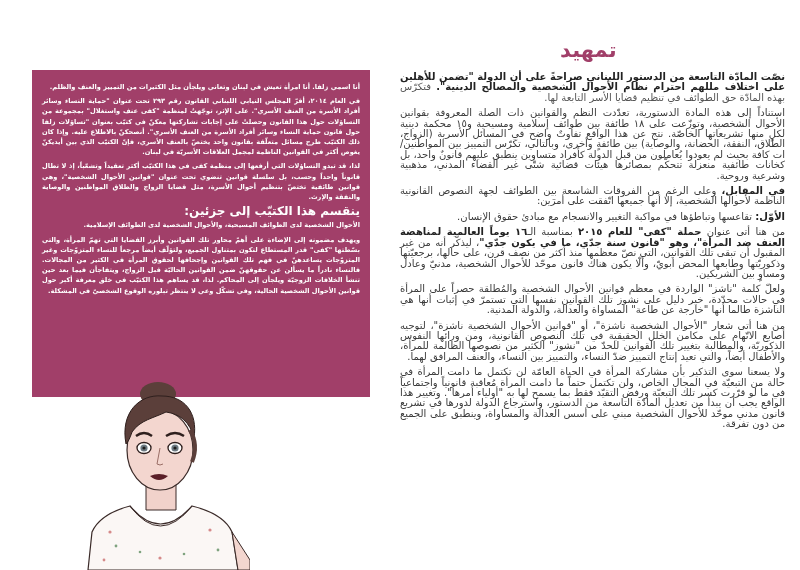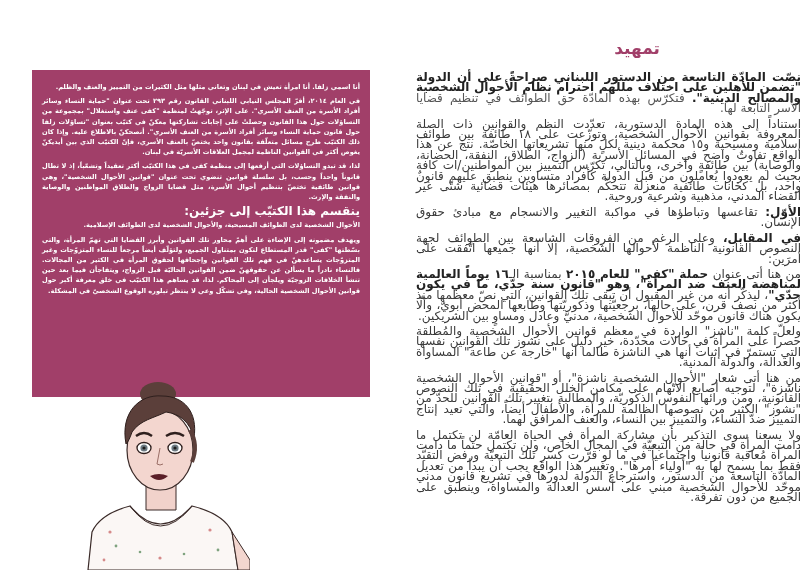--- a/index.html
+++ b/index.html
@@ -1,19 +1,19 @@
 <!DOCTYPE html>
 <html><head>
 <meta charset="utf-8">
 <style>
   html,body{margin:0;padding:0;background:#ffffff;}
   body{width:800px;height:570px;position:relative;overflow:hidden;font-family:"DejaVu Sans",sans-serif;color:#2b2b2b;}
   .page{position:absolute;inset:0;}
-  .title{position:absolute;top:38px;left:560px;width:100px;text-align:right;font-size:17px;font-weight:bold;color:var(--accent);direction:rtl;}
-  .right-col{position:absolute;top:72px;left:416px;width:385px;direction:rtl;text-align:justify;font-size:12px;line-height:10.4px;color:#3a3a3a;}
+  .title{position:absolute;top:38px;left:560px;width:100px;text-align:left;font-size:21px;font-weight:bold;color:var(--accent);direction:rtl;}
+  .right-col{position:absolute;top:72px;left:400px;width:385px;direction:rtl;text-align:justify;font-size:10px;line-height:10.4px;color:#3a3a3a;}
   .right-col p{margin:0 0 5px 0;}
   .right-col .intro{font-weight:bold;color:#222;}
   .right-col .muted{font-weight:normal;color:#555;}
   .right-col b{color:#222;}
   .box{position:absolute;top:70px;left:32px;width:338px;height:327px;background:var(--box);box-sizing:border-box;padding:12px 10px 8px 10px;direction:rtl;text-align:justify;color:#ffffff;font-size:6.6px;line-height:10.2px;}
   .box p{margin:0 0 4px 0;}
   .box .greet{font-weight:bold;margin-bottom:10px;}
   .box .bold{font-weight:bold;}
   .illus{position:absolute;left:80px;top:382px;width:170px;height:188px;}
 </style>
@@ -23,35 +23,35 @@
 <div class="page" style="--accent:#a13f69;--box:#a13f69;">
 
   <div class="title">تمهيد</div>
 
   <div class="right-col">
     <p>
       <span class="intro">نصّت المادّة التاسعة من الدستور اللبناني صراحةً على أن الدولة "تضمن للأهلين على اختلاف مللهم احترام نظام الأحوال الشخصية والمصالح الدينية".</span><span class="muted"> فتكرّس بهذه المادّة حق الطوائف في تنظيم قضايا الأسر التابعة لها.</span>
     </p>
     <p>استناداً إلى هذه المادة الدستورية، تعدّدت النظم والقوانين ذات الصلة المعروفة بقوانين الأحوال الشخصية، وتوزّعت على ١٨ طائفة بين طوائف إسلامية ومسيحية و١٥ محكمة دينية لكلٍ منها تشريعاتها الخاصّة. نتج عن هذا الواقع تفاوتٌ واضح في المسائل الأسرية (الزواج، الطلاق، النفقة، الحضانة، والوصاية) بين طائفةٍ وأخرى، وبالتالي، تكرّس التمييز بين المواطنين/ات كافة بحيث لم يعودوا يُعاملون من قبل الدولة كأفراد متساوين ينطبق عليهم قانونٌ واحد، بل كخانات طائفية منعزلة تتحكّم بمصائرها هيئات قضائية شتّى غير القضاء المدني، مذهبية وشرعية وروحية.</p>
     <p>
-      <b>الأوّل:</b><span> تقاعسها وتباطؤها في مواكبة التغيير والانسجام مع مبادئ حقوق الإنسان.</span>
+      <b>في المقابل،</b><span> وعلى الرغم من الفروقات الشاسعة بين الطوائف لجهة النصوص القانونية الناظمة لأحوالها الشخصية، إلا أنها جميعها اتّفقت على أمرَين:</span>
     </p>
     <p>
-      <b>في المقابل،</b><span> وعلى الرغم من الفروقات الشاسعة بين الطوائف لجهة النصوص القانونية الناظمة لأحوالها الشخصية، إلا أنها جميعها اتّفقت على أمرَين:</span>
+      <b>الأوّل:</b><span> تقاعسها وتباطؤها في مواكبة التغيير والانسجام مع مبادئ حقوق الإنسان.</span>
     </p>
     <p>
       <span>من هنا أتى عنوان </span><b>حملة "كفى" للعام ٢٠١٥</b><span> بمناسبة الـ</span><b>١٦ يوماً العالمية لمناهضة العنف ضد المرأة"، وهو "قانون سنة جدّي، ما في يكون جدّي"</b><span>، ليذكّر أنه من غير المقبول أن تبقى تلك القوانين، التي نصّ معظمها منذ أكثر من نصف قرن، على حالها، برجعيّتها وذكوريّتها وطابعها المحض أبويّ، وألّا يكون هناك قانون موحّد للأحوال الشخصية، مدنيّ وعادل ومساوٍ بين الشريكين.</span>
     </p>
     <p>ولعلّ كلمة "ناشز" الواردة في معظم قوانين الأحوال الشخصية والمُطلقة حصراً على المرأة في حالات محدّدة، خير دليل على نشوز تلك القوانين نفسها التي تستمرّ في إثبات أنها هي الناشزة طالما أنها "خارجة عن طاعة" المساواة والعدالة، والدولة المدنية.</p>
     <p>من هنا أتى شعار "الأحوال الشخصية ناشزة"، أو "قوانين الأحوال الشخصية ناشزة"، لتوجيه أصابع الاتّهام على مكامن الخلل الحقيقية في تلك النصوص القانونية، ومن ورائها النفوس الذكوريّة، والمطالبة بتغيير تلك القوانين للحدّ من "نشوز" الكثير من نصوصها الظالمة للمرأة، والأطفال أيضاً، والتي تعيد إنتاج التمييز ضدّ النساء، والتمييز بين النساء، والعنف المرافق لهما.</p>
     <p>ولا يسعنا سوى التذكير بأن مشاركة المرأة في الحياة العامّة لن تكتمل ما دامت المرأة في حالة من التبعيّة في المجال الخاص، ولن تكتمل حتماً ما دامت المرأة مُعاقبة قانونياً واجتماعياً في ما لو قرّرت كسر تلك التبعيّة ورفض التقيّد فقط بما يسمح لها به "أولياء أمرها". وتغيير هذا الواقع يجب أن يبدأ من تعديل المادّة التاسعة من الدستور، واسترجاع الدولة لدورها في تشريع قانون مدني موحّد للأحوال الشخصية مبني على أسس العدالة والمساواة، وينطبق على الجميع من دون تفرقة.</p>
   </div>
 
   <div class="box">
-    <p class="bold">أنا اسمي زلفا. أنا امرأة تعيش في لبنان وتعاني مثلها مثل الكثيرات من التمييز والعنف والظلم.</p>
+    <p class="bold">أنا اسمي زلفا. أنا امرأة تعيش في لبنان وتعاني ويلجأن مثل الكثيرات من التمييز والعنف والظلم.</p>
     <p class="bold">في العام ٢٠١٤، أقرّ المجلس النيابي اللبناني القانون رقم ٢٩٣ تحت عنوان "حماية النساء وسائر أفراد الأسرة من العنف الأسري". على الإثر، توجّهتُ لمنظمة "كفى عنف واستغلال" بمجموعة من التساؤلات حول هذا القانون وحصلتُ على إجابات تشاركتها معكنّ في كتيّب بعنوان "تساؤلات زلفا حول قانون حماية النساء وسائر أفراد الأسرة من العنف الأسري". أنصحكنّ بالاطلاع عليه. وإذا كان ذلك الكتيّب طرح مسائل متعلّقة بقانون واحد يختصّ بالعنف الأسري، فإنّ الكتيّب الذي بين أيديكنّ يغوص أكثر في القوانين الناظمة لمجمل العلاقات الأسريّة في لبنان.</p>
     <p class="bold">لذا، قد تبدو التساؤلات التي أرفعها إلى منظمة كفى في هذا الكتيّب أكثر تعقيداً وتشعّباً، إذ لا تطال قانوناً واحداً وحسب، بل سلسلة قوانين تنضوي تحت عنوان "قوانين الأحوال الشخصية"، وهي قوانين طائفية تختصّ بتنظيم أحوال الأسرة، مثل قضايا الزواج والطلاق المواطنين والوصاية والنفقة والإرث.</p>
     <p class="bold" style="font-size:12px;">ينقسم هذا الكتيّب إلى جزئين:</p>
     <p class="bold">الأحوال الشخصية لدى الطوائف المسيحية، والأحوال الشخصية لدى الطوائف الإسلامية.</p>
     <p class="bold">ويهدف مضمونه إلى الإضاءة على أهمّ محاور تلك القوانين وأبرز القضايا التي تهمّ المرأة، والتي بسّطتها "كفى" قدر المستطاع لتكون بمتناول الجميع، ولتؤلّف أيضاً مرجعاً للنساء المتزوّجات وغير المتزوّجات يساعدهنّ في فهم تلك القوانين وإجحافها لحقوق المرأة في الكثير من المجالات. فالنساء نادراً ما يسألن عن حقوقهنّ ضمن القوانين الحاليّة قبل الزواج، ويتفاجأن فيما بعد حين تنشأ الخلافات الزوجيّة ويلجأن إلى المحاكم. لذا، قد يساهم هذا الكتيّب في خلق معرفة أكبر حول قوانين الأحوال الشخصية الحالية، وفي تشكّل وعي لا ينتظر تبلوره الوقوع الشخصيّ في المشكلة.</p>
   </div>
 
   <svg class="illus" viewBox="0 0 170 188" xmlns="http://www.w3.org/2000/svg">
 
     <ellipse cx="78" cy="12" rx="18" ry="12" fill="#5b3f3a"></ellipse>

